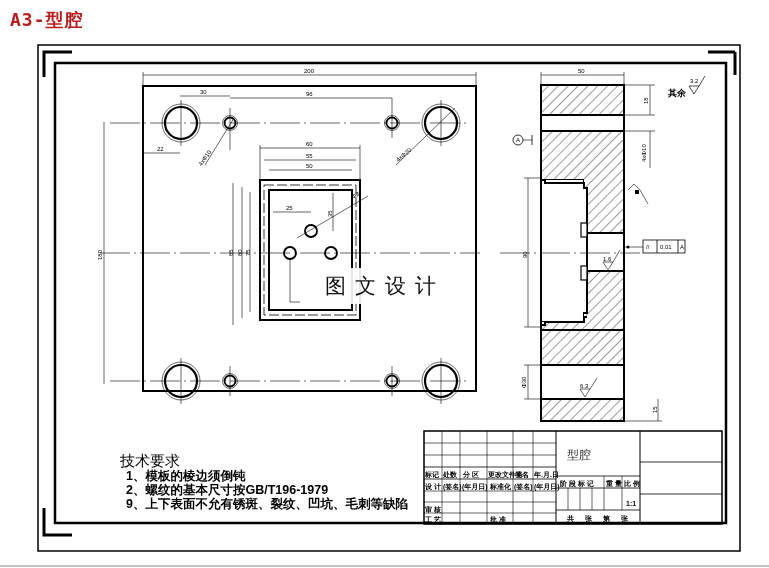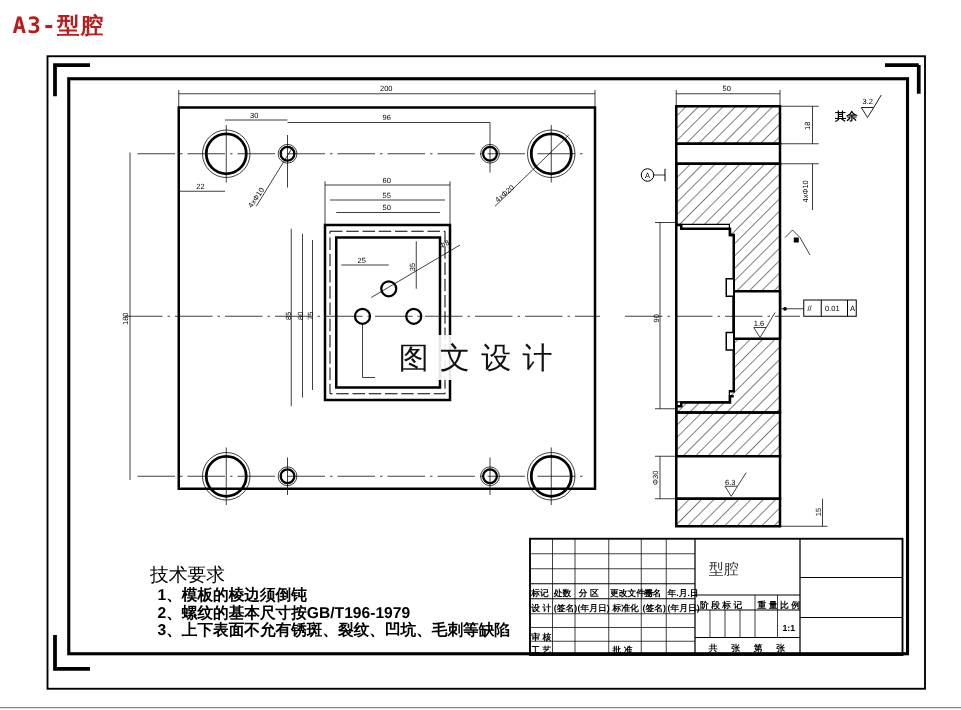--- a/index.html
+++ b/index.html
@@ -2,21 +2,21 @@
 <html><head>
 <meta charset="utf-8">
 <style>
   html, body { margin:0; padding:0; background:#ffffff; }
   body { width:769px; height:568px; position:relative; overflow:hidden; font-family:"Liberation Sans", sans-serif; }
   .title { position:absolute; left:10px; top:8px; font-family:"DejaVu Sans Mono","Liberation Mono",monospace; font-size:18px; font-weight:bold; color:#b91c1c; letter-spacing:1px; }
   svg { position:absolute; left:0; top:0; }
   .tech { position:absolute; left:120px; top:432px; font-size:13px; line-height:14px; color:#000;margin-top:22px; }
   .tech .h { font-size:15px; margin-bottom:1px; }
   .tech .ln { padding-left:6px; font-size:12.5px;font-weight:bold; }
-  .wm { position:absolute; left:310px; top:268px; width:150px; height:36px; background:rgba(255,255,255,0.9); font-family:"DejaVu Sans", sans-serif; font-size:24px; letter-spacing:9px; color:#111; text-align:center; line-height:36px; }
+  .wm { position:absolute; left:310px; top:268px; width:150px; height:36px; background:rgba(255,255,255,0.9); font-family:"DejaVu Sans", sans-serif; font-size:21px; letter-spacing:9px; color:#111; text-align:center; line-height:36px; }
   .tbt { position:absolute; font-size:7px; font-weight:bold; color:#000; white-space:nowrap; }
   .part { position:absolute; left:567px; top:447px; font-size:12px; color:#333;font-family:Liberation Mono, monospace; }
   .dim { font-family:"Liberation Sans", sans-serif; font-size:6px; fill:#000; }
 </style>
 </head>
 <body>
 
 <div class="title">A3-型腔</div>
 
 <svg width="769" height="568" viewBox="0 0 769 568">
@@ -242,21 +242,21 @@
     <line x1="533" y1="431" x2="533" y2="524" stroke-width="0.6"></line>
   </g>
 </svg>
 
 <div class="wm">图文设计</div>
 
 <div class="tech">
   <div class="h">技术要求</div>
   <div class="ln">1、模板的棱边须倒钝</div>
   <div class="ln">2、螺纹的基本尺寸按GB/T196-1979</div>
-  <div class="ln">3、上下表面不允有锈斑、裂纹、凹坑、毛刺等缺陷</div>
+  <div class="ln">9、上下表面不允有锈斑、裂纹、凹坑、毛刺等缺陷</div>
 </div>
 
 <div class="part">型腔</div>
 
 <div class="tbt" style="left:425px;top:470px;">标记</div>
 <div class="tbt" style="left:443px;top:470px;">处数</div>
 <div class="tbt" style="left:463px;top:470px;">分 区</div>
 <div class="tbt" style="left:488px;top:470px;">更改文件号</div>
 <div class="tbt" style="left:515px;top:470px;">签名</div>
 <div class="tbt" style="left:534px;top:470px;">年.月.日</div>

